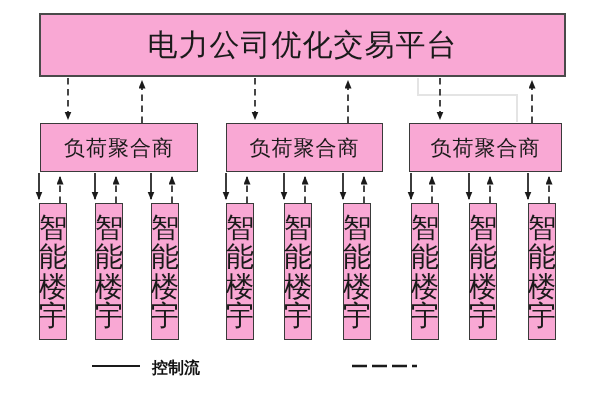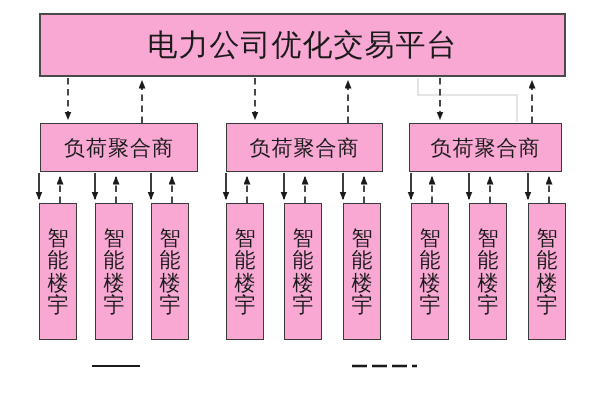--- a/index.html
+++ b/index.html
@@ -17,21 +17,21 @@
     border:2px solid #4a4a4a;font-size:30px;letter-spacing:1px;
   }
   .agg{
     height:49px;top:123px;border:1.5px solid #3a3a3a;
     font-size:21px;letter-spacing:1px;
   }
   .agg1{left:31px;width:158px;}
   .agg2{left:217px;width:157px;}
   .agg3{left:400px;width:153px;}
   .bld{
-    top:203px;width:38px;height:137px;border:1.5px solid #3a3a3a;font-size:21px;
+    top:203px;width:28px;height:137px;border:1.5px solid #3a3a3a;font-size:28px;
   }
   .bld .vtxt{
     display:inline-block;width:1.1em;word-break:break-all;
     line-height:1.05;text-align:center;
   }
   .legend-label{
     position:absolute;top:358px;font-family:"Liberation Sans","DejaVu Sans",sans-serif;
     font-weight:600;font-size:16px;color:#111111;
   }
   .legend-control{left:152px;}
@@ -123,14 +123,15 @@
   <div class="box bld" style="left:402px">
     <span class="vtxt">智能楼宇</span>
   </div>
   <div class="box bld" style="left:460px">
     <span class="vtxt">智能楼宇</span>
   </div>
   <div class="box bld" style="left:519px">
     <span class="vtxt">智能楼宇</span>
   </div>
 
+  <div class="legend-label legend-control">控制流</div>
 
 </div>
 
 </body></html>

